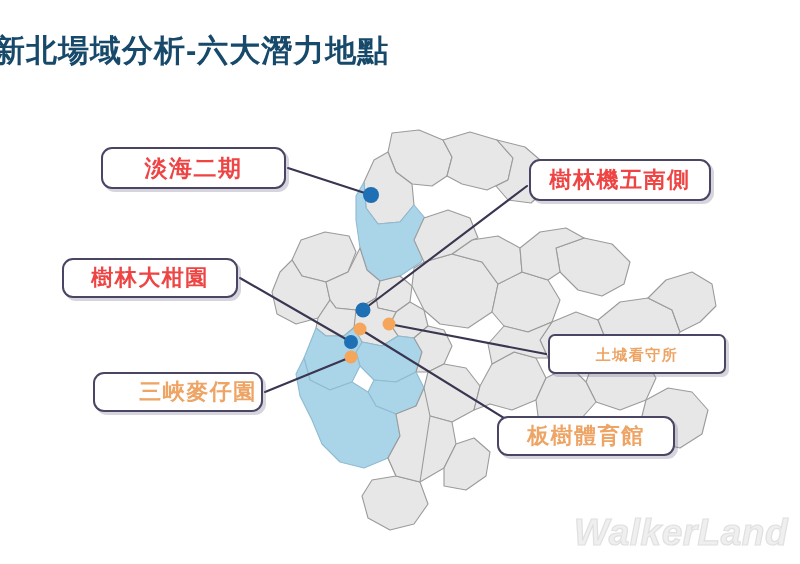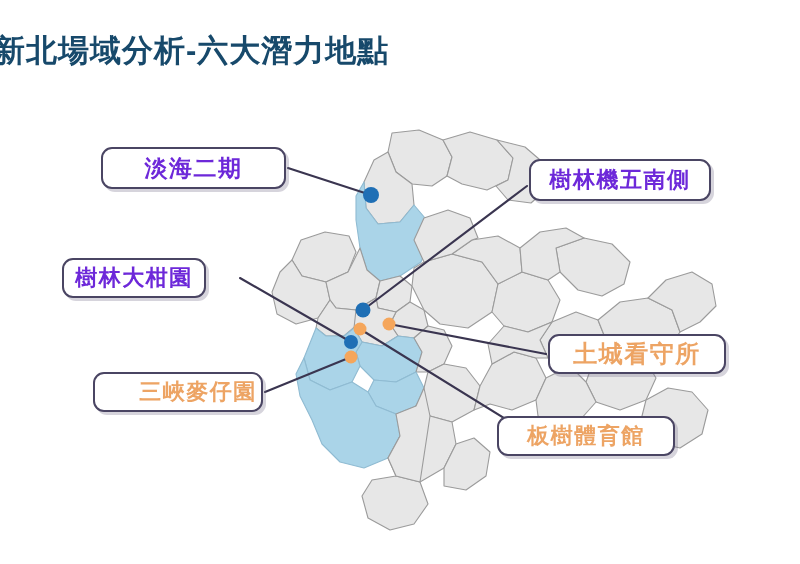--- a/index.html
+++ b/index.html
@@ -49,28 +49,28 @@
     align-items: center;
     justify-content: center;
     white-space: nowrap;
     font-weight: bold;
     letter-spacing: 1.5px;
   }
   .callout .callout-text {
     display: block;
     line-height: 1;
   }
-  .callout.blue .callout-text { color: #6d28d9; }
+  .callout.blue .callout-text { color: #ef4444; }
   .callout.orange .callout-text { color: #eda464; }
 
   
   #callout-0 { left: 101px; top: 147px; width: 185px; height: 42px; font-size: 23px; }
   #callout-1 { left: 529px; top: 159px; width: 182px; height: 42px; font-size: 22px; }
-  #callout-2 { left: 62px; top: 258px; width: 144px; height: 40px; font-size: 22px; }
-  #callout-3 { left: 548px; top: 334px; width: 178px; height: 40px; font-size: 24px; }
+  #callout-2 { left: 62px; top: 258px; width: 176px; height: 40px; font-size: 22px; }
+  #callout-3 { left: 548px; top: 334px; width: 178px; height: 40px; font-size: 15px; border-radius: 7px; }
   #callout-4 { left: 93px; top: 372px; width: 170px; height: 40px; font-size: 22px; padding-left: 40px; }
   #callout-5 { left: 497px; top: 416px; width: 178px; height: 40px; font-size: 22px; }
 
   
   #watermark {
     position: absolute;
     right: 12px;
     bottom: 10px;
     font-size: 37px;
     font-style: italic;
@@ -176,14 +176,15 @@
   </div>
 
   <div class="callout orange" id="callout-4">
     <span class="callout-text">三峽麥仔園</span>
   </div>
 
   <div class="callout orange" id="callout-5">
     <span class="callout-text">板樹體育館</span>
   </div>
 
+  <div id="watermark">WalkerLand</div>
 
 </div>
 
 </body></html>

